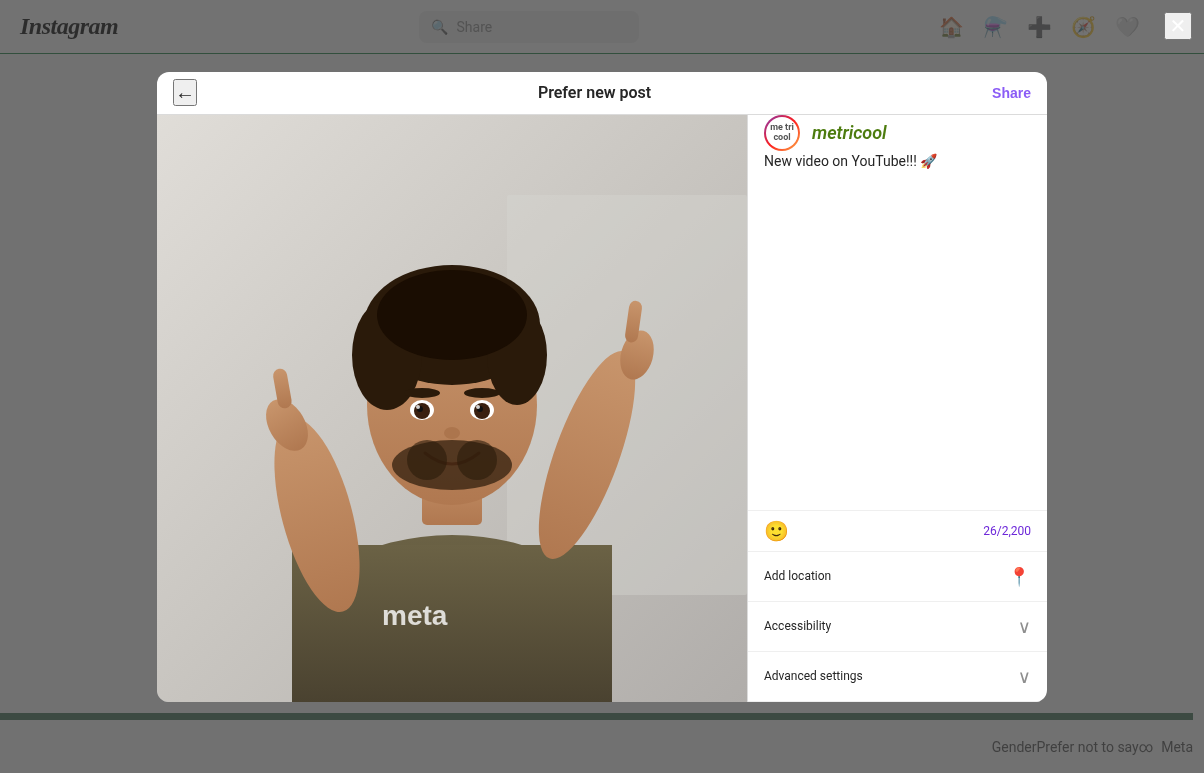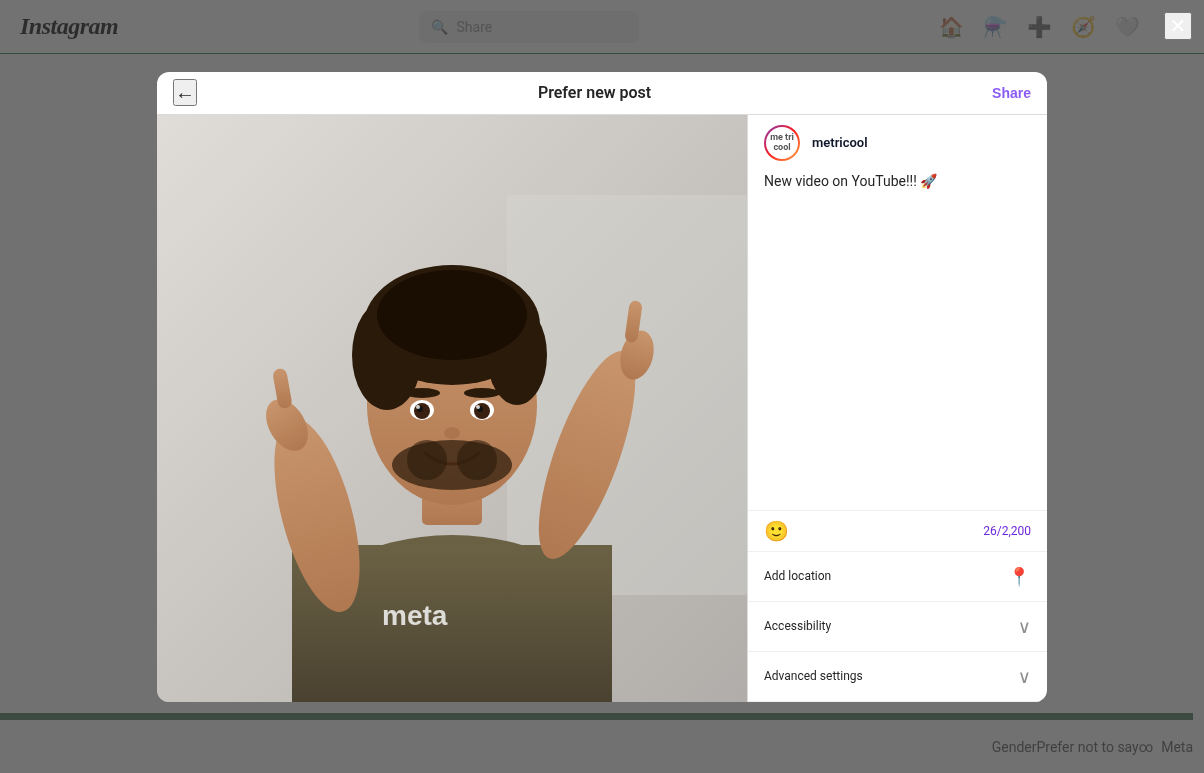--- a/index.html
+++ b/index.html
@@ -164,21 +164,21 @@
       flex-direction: column;
       border-left: 1px solid #dbdbdb;
       overflow-y: auto;
     }
 
     
     .profile-section {
       display: flex;
       align-items: center;
       gap: 12px;
-      padding: 10px 16px;
+      padding: 0 16px;
     }
     .profile-avatar {
       width: 36px;
       height: 36px;
       border-radius: 50%;
       background: linear-gradient(135deg, #833ab4, #fd1d1d, #fcb045);
       display: flex;
       align-items: center;
       justify-content: center;
       flex-shrink: 0;
@@ -192,23 +192,24 @@
       display: flex;
       align-items: center;
       justify-content: center;
       font-size: 9px;
       font-weight: 700;
       color: #555;
       line-height: 1.1;
       text-align: center;
     }
     .profile-name {
-      font-size: 13px;
+      font-size: 18px;
       font-weight: 600;
-      color: #0f172a;
+      color: #4d7c0f;
+      font-style: italic;
     }
 
     
     .caption-area {
       padding: 0 16px 12px;
       flex: 1;
     }
     .caption-text {
       font-size: 14px;
       color: #262626;

